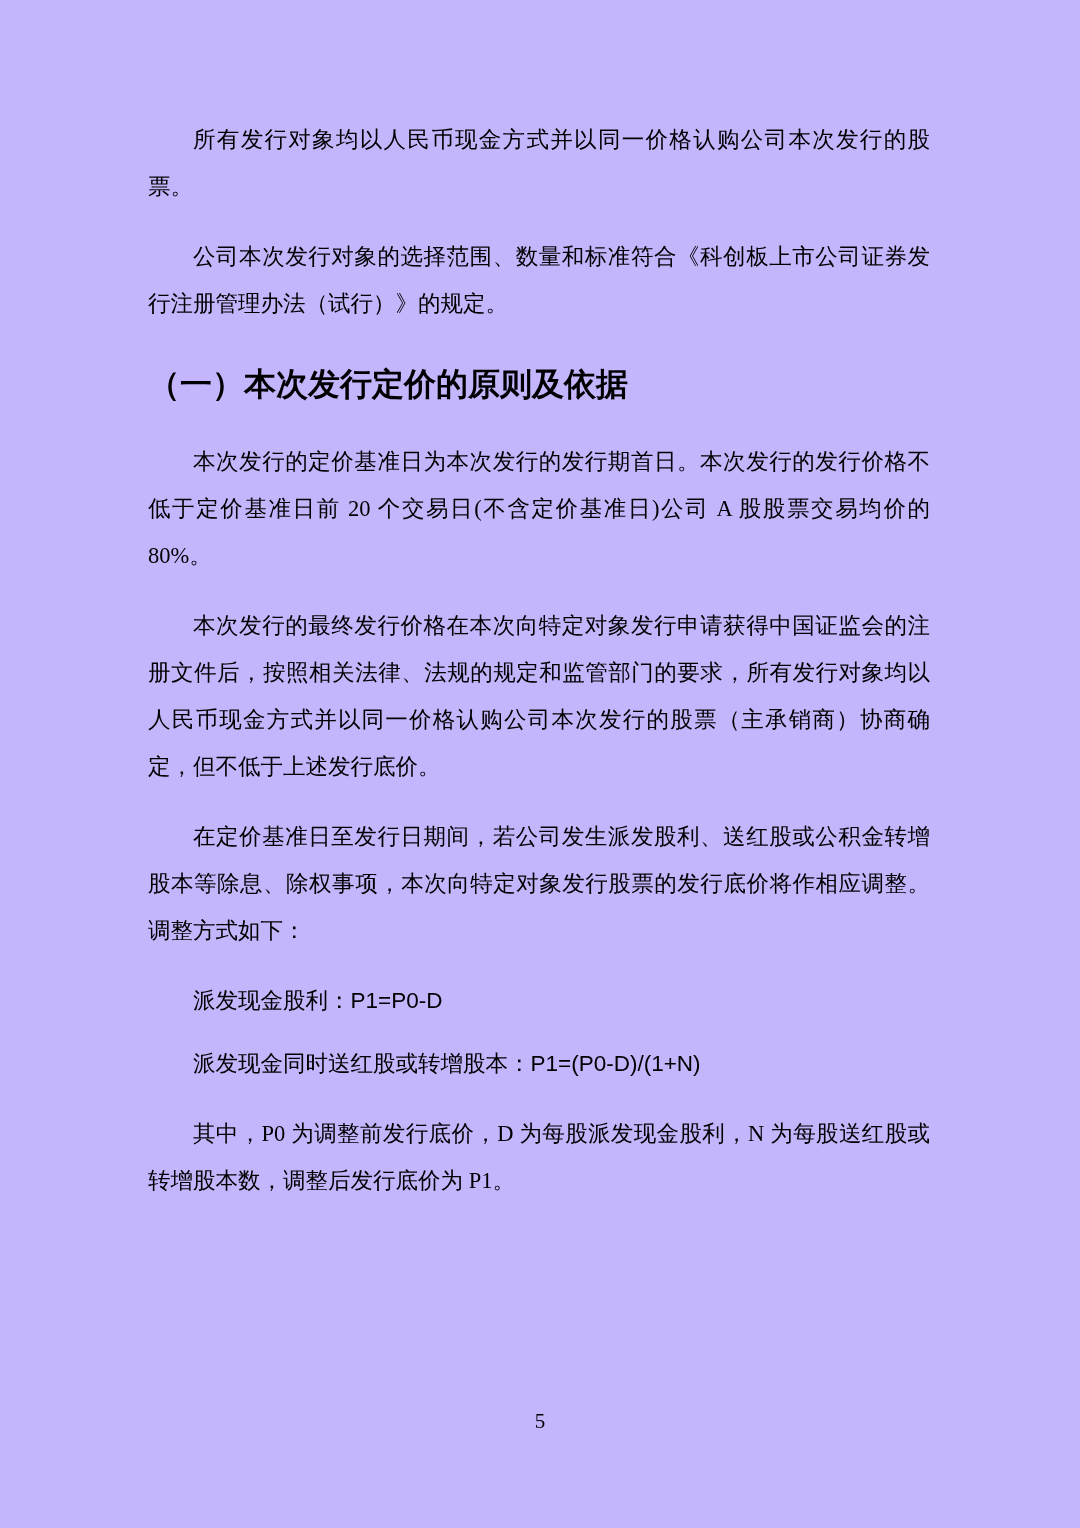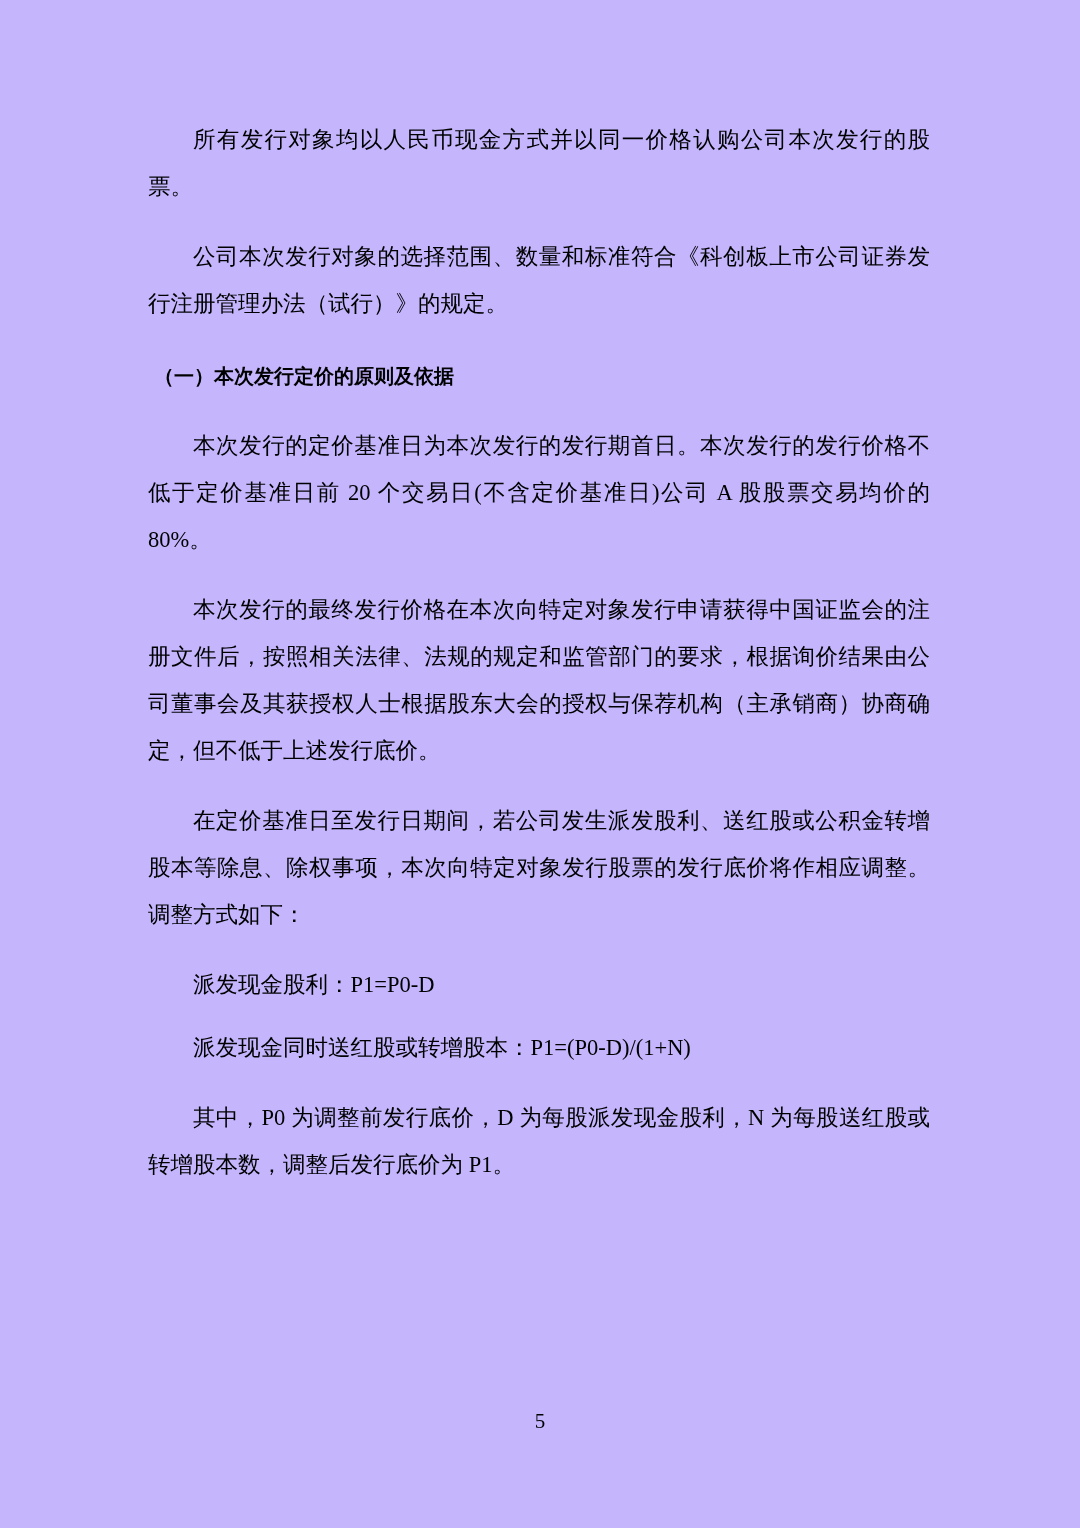--- a/index.html
+++ b/index.html
@@ -23,43 +23,43 @@
     font-family: "Liberation Serif", "DejaVu Serif", serif;
     font-size: 22.5px;
     line-height: 47px;
     color: #000000;
     text-align: justify;
     text-indent: 2em;
     margin: 23px 0;
   }
   .content p.body:first-child { margin-top: 0; }
   p.formula {
-    font-family: Liberation Serif, serif;
+    font-family: Liberation Sans, sans-serif;
     font-size: 22.5px;
     line-height: 47px;
     color: #000000;
     text-indent: 2em;
     margin: 16px 0;
   }
   h1.sec {
     font-family: "Liberation Sans", "DejaVu Sans", sans-serif;
     font-size: 29px;
     font-weight: 700;
     line-height: 1.35;
     color: #000000;
     margin: 38px 0 36px 0;
     letter-spacing: 1px;
   }
   h2.sub {
     font-family: "Liberation Sans", "DejaVu Sans", sans-serif;
-    font-size: 20px;
+    font-size: 32px;
     font-weight: 700;
     line-height: 1.35;
     color: #000000;
-    margin: 36px 0 32px 6px;
+    margin: 36px 0 32px 0;
   }
   .page-number {
     position: absolute;
     left: 0;
     right: 0;
     bottom: 94px;
     text-align: center;
     font-family: "Liberation Serif", "DejaVu Serif", serif;
     font-size: 21px;
     color: #000000;
@@ -73,21 +73,21 @@
 
     <p class="body">所有发行对象均以人民币现金方式并以同一价格认购公司本次发行的股票。</p>
 
     <p class="body">公司本次发行对象的选择范围、数量和标准符合《科创板上市公司证券发行注册管理办法（试行）》的规定。</p>
 
 
     <h2 class="sub">（一）本次发行定价的原则及依据</h2>
 
     <p class="body">本次发行的定价基准日为本次发行的发行期首日。本次发行的发行价格不低于定价基准日前 20 个交易日(不含定价基准日)公司 A 股股票交易均价的 80%。</p>
 
-    <p class="body">本次发行的最终发行价格在本次向特定对象发行申请获得中国证监会的注册文件后，按照相关法律、法规的规定和监管部门的要求，根据询价结果由公司董事会及其获授权人士根据股东大会的授权与保荐机构（主承销商）协商确定，但不低于上述发行底价。</p>
+    <p class="body">本次发行的最终发行价格在本次向特定对象发行申请获得中国证监会的注册文件后，按照相关法律、法规的规定和监管部门的要求，所有发行对象均以人民币现金方式并以同一价格认购公司本次发行的股票（主承销商）协商确定，但不低于上述发行底价。</p>
 
 
     <p class="body">在定价基准日至发行日期间，若公司发生派发股利、送红股或公积金转增股本等除息、除权事项，本次向特定对象发行股票的发行底价将作相应调整。调整方式如下：</p>
 
     <p class="formula">派发现金股利：P1=P0-D</p>
 
 
     <p class="formula">派发现金同时送红股或转增股本：P1=(P0-D)/(1+N)</p>
 
     <p class="body">其中，P0 为调整前发行底价，D 为每股派发现金股利，N 为每股送红股或转增股本数，调整后发行底价为 P1。</p>

